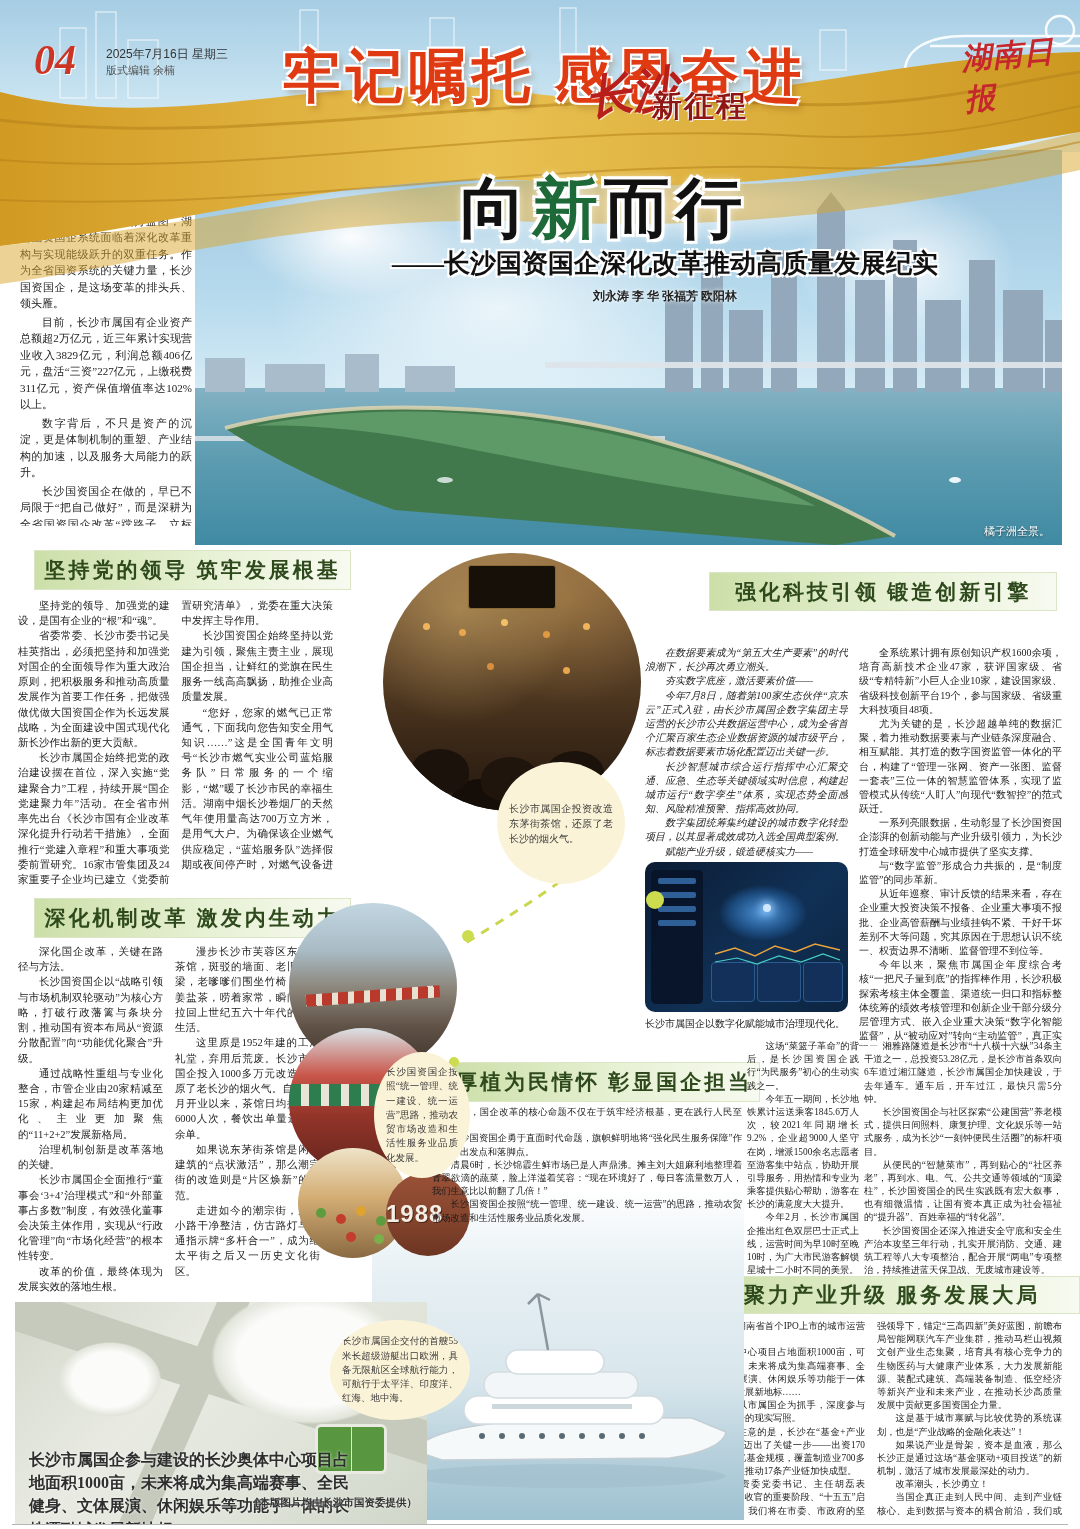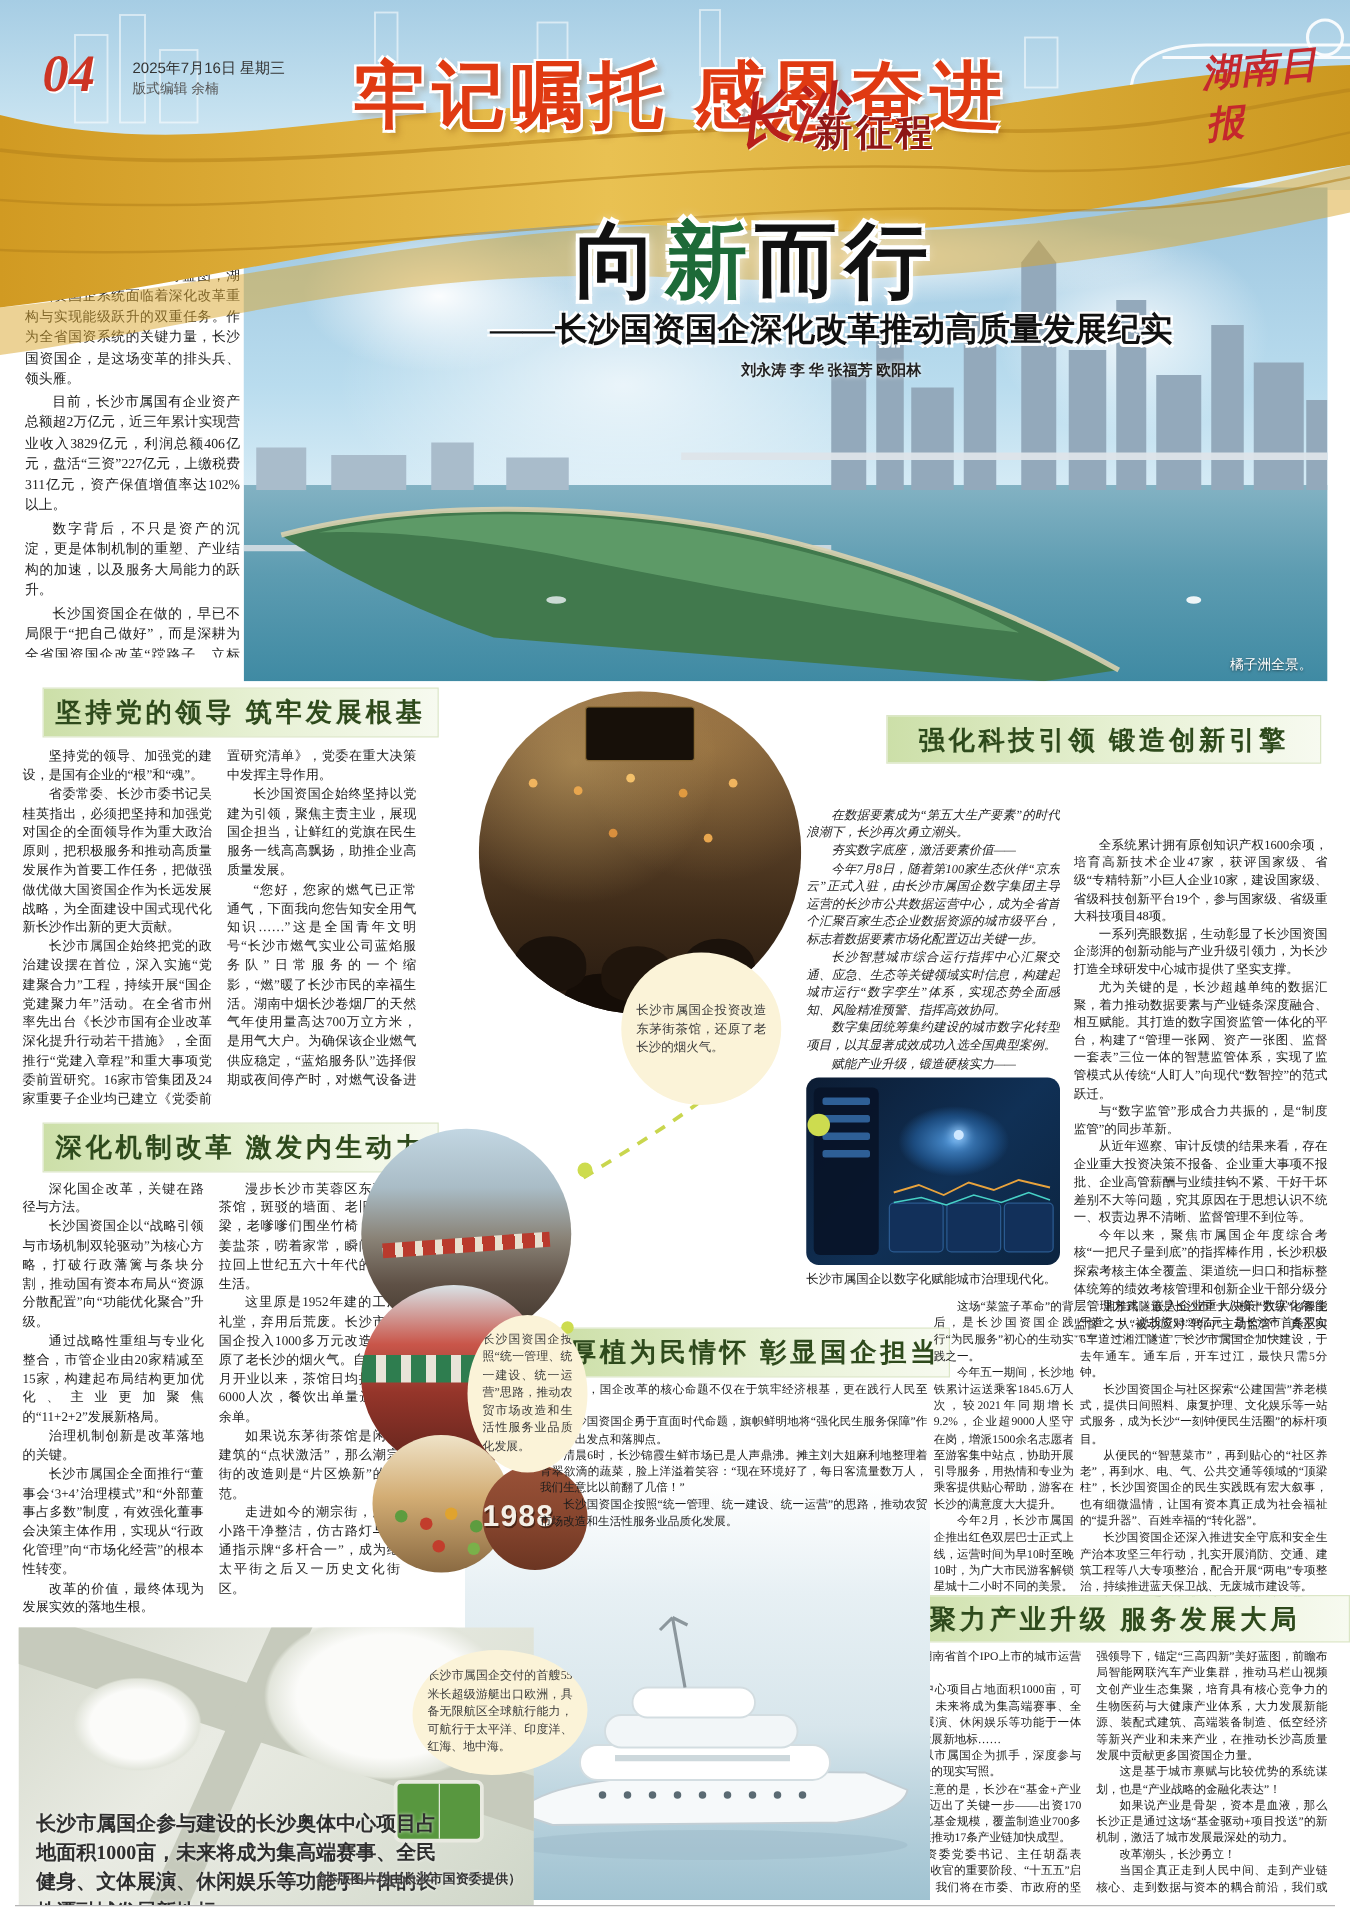--- a/index.html
+++ b/index.html
@@ -53,21 +53,21 @@
   .cols2{column-count:2;column-gap:12px;}
   .small{font-size:9.3px;line-height:1.42;}
   #h-party{left:18px;top:550px;width:315px;height:38px;}
   #b-party{left:18px;top:598px;width:315px;height:296px;}
   #h-tech{left:693px;top:572px;width:346px;height:37px;}
   #b-tech{position:absolute;left:645px;top:646px;width:418px;height:408px;display:flex;gap:11px;}
   .tcol{width:203px;}
   .tflow{font-size:10px;line-height:1.42;color:#1c1c1c;text-align:justify;overflow:hidden;}
   .tflow p{margin:0;text-indent:2em;}
   #tech-c1-text{height:212px;font-style:italic;}
-  #tech-c2-text{height:400px;margin-top:24px;}
+  #tech-c2-text{height:400px;}
   #h-reform{left:18px;top:898px;width:315px;height:38px;}
   #b-reform{left:18px;top:944px;width:302px;height:358px;}
   #h-people{left:432px;top:1062px;width:310px;height:38px;}
   #d-col1{left:432px;top:1106px;width:310px;height:172px;z-index:3;}
   #d-col2{left:747px;top:1040px;width:112px;height:262px;}
   #d-col3{left:864px;top:1040px;width:198px;height:262px;}
   #h-industry{left:688px;top:1276px;width:374px;height:36px;}
   #b-industry{left:680px;top:1320px;width:382px;height:200px;}
   
   .circle{position:absolute;border-radius:50%;overflow:hidden;z-index:2;}
@@ -272,22 +272,22 @@
         <svg width="203" height="150" viewBox="0 0 203 150" style="position:absolute;left:0;top:0;">
           <polyline points="70,92 90,86 110,94 130,84 150,90 170,82 195,88" stroke="#e8a33d" stroke-width="1.5" fill="none"></polyline>
           <polyline points="70,100 92,96 112,102 134,94 156,100 178,92 195,98" stroke="#47d1c6" stroke-width="1.2" fill="none"></polyline>
         </svg>
       </div>
       <div class="photo-cap">长沙市属国企以数字化赋能城市治理现代化。</div>
     </div>
     <div class="tcol">
       <div class="tflow" id="tech-c2-text">
           <p>全系统累计拥有原创知识产权1600余项，培育高新技术企业47家，获评国家级、省级“专精特新”小巨人企业10家，建设国家级、省级科技创新平台19个，参与国家级、省级重大科技项目48项。</p>
+          <p>尤为关键的是，长沙超越单纯的数据汇聚，着力推动数据要素与产业链条深度融合、相互赋能。其打造的数字国资监管一体化的平台，构建了“管理一张网、资产一张图、监督一套表”三位一体的智慧监管体系，实现了监管模式从传统“人盯人”向现代“数智控”的范式跃迁。</p>
           <p>一系列亮眼数据，生动彰显了长沙国资国企澎湃的创新动能与产业升级引领力，为长沙打造全球研发中心城市提供了坚实支撑。</p>
-          <p>尤为关键的是，长沙超越单纯的数据汇聚，着力推动数据要素与产业链条深度融合、相互赋能。其打造的数字国资监管一体化的平台，构建了“管理一张网、资产一张图、监督一套表”三位一体的智慧监管体系，实现了监管模式从传统“人盯人”向现代“数智控”的范式跃迁。</p>
           <p>与“数字监管”形成合力共振的，是“制度监管”的同步革新。</p>
           <p>从近年巡察、审计反馈的结果来看，存在企业重大投资决策不报备、企业重大事项不报批、企业高管薪酬与业绩挂钩不紧、干好干坏差别不大等问题，究其原因在于思想认识不统一、权责边界不清晰、监督管理不到位等。</p>
           <p>今年以来，聚焦市属国企年度综合考核“一把尺子量到底”的指挥棒作用，长沙积极探索考核主体全覆盖、渠道统一归口和指标整体统筹的绩效考核管理和创新企业干部分级分层管理方式、嵌入企业重大决策“数字化智能监督”，从“被动应对”转向“主动监管”，真正实现了出资人对市属国企的精准有效监管。</p>
         </div>
     </div>
   </div>
 
   <div class="sec-head" id="h-reform">深化机制改革 激发内生动力</div>
   <div class="body-text cols2" id="b-reform">
       <p>深化国企改革，关键在路径与方法。</p>

